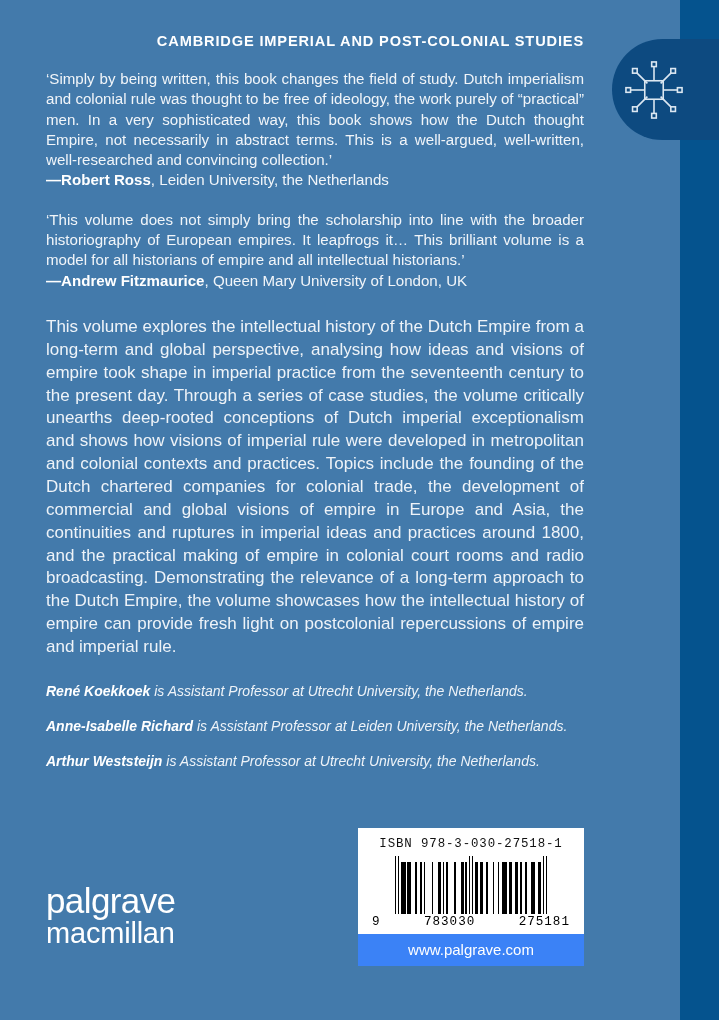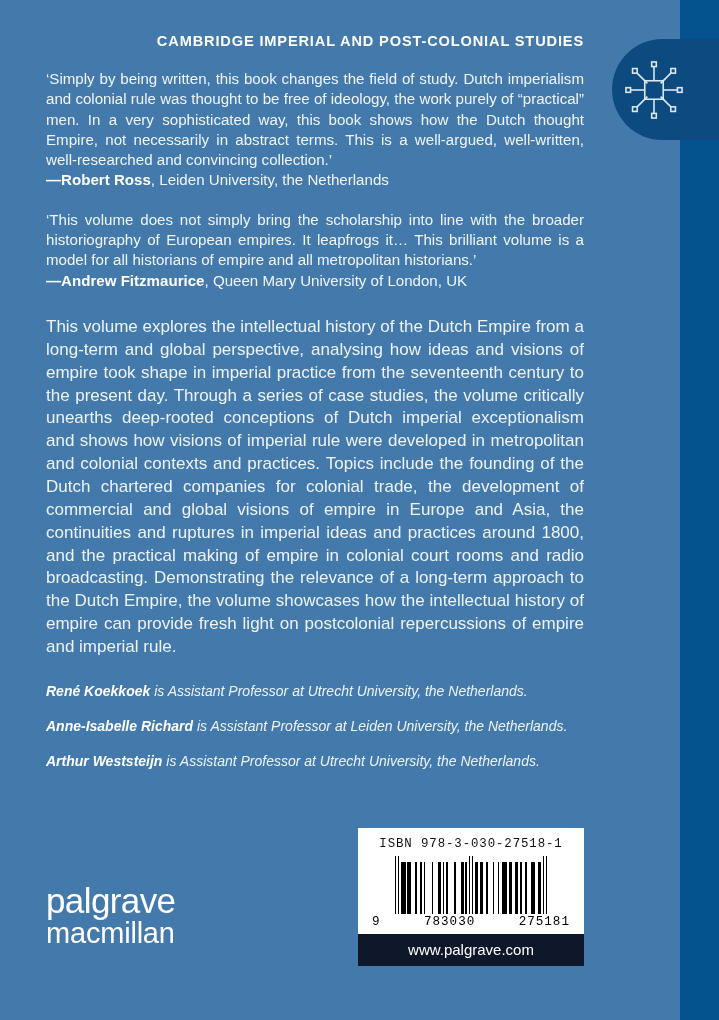--- a/index.html
+++ b/index.html
@@ -156,21 +156,21 @@
     display: flex;
     justify-content: space-between;
     font-family: "Liberation Mono", monospace;
     font-size: 12.6px;
     color: #000000;
     padding: 1px 2px 0 2px;
     letter-spacing: 1px;
   }
   .barcode-digits span { white-space: pre; }
   .palgrave-url {
-    background: #0f172a;
+    background: #3b82f6;
     color: #ffffff;
     text-align: center;
     font-size: 15px;
     padding: 7px 0 8px 0;
     width: 226px;
     box-sizing: border-box;
   }
 
   
   .pm-logo {
@@ -225,21 +225,21 @@
 <div class="content">
 
   <div class="series-title">CAMBRIDGE IMPERIAL AND POST-COLONIAL STUDIES</div>
 
   <div class="quote-block">
     <span class="qtext">‘Simply by being written, this book changes the field of study. Dutch imperialism and colonial rule was thought to be free of ideology, the work purely of “practical” men. In a very sophisticated way, this book shows how the Dutch thought Empire, not necessarily in abstract terms. This is a well-argued, well-written, well-researched and convincing collection.’</span>
     <span class="attrib"><span class="who">—Robert Ross</span><span>, Leiden University, the Netherlands</span></span>
   </div>
 
   <div class="quote-block second">
-    <span class="qtext">‘This volume does not simply bring the scholarship into line with the broader historiography of European empires. It leapfrogs it… This brilliant volume is a model for all historians of empire and all metropolitan historians.’</span>
+    <span class="qtext">‘This volume does not simply bring the scholarship into line with the broader historiography of European empires. It leapfrogs it… This brilliant volume is a model for all historians of empire and all intellectual historians.’</span>
     <span class="attrib"><span class="who">—Andrew Fitzmaurice</span><span>, Queen Mary University of London, UK</span></span>
   </div>
 
   <div class="blurb">This volume explores the intellectual history of the Dutch Empire from a long-term and global perspective, analysing how ideas and visions of empire took shape in imperial practice from the seventeenth century to the present day. Through a series of case studies, the volume critically unearths deep-rooted conceptions of Dutch imperial exceptionalism and shows how visions of imperial rule were developed in metropolitan and colonial contexts and practices. Topics include the founding of the Dutch chartered companies for colonial trade, the development of commercial and global visions of empire in Europe and Asia, the continuities and ruptures in imperial ideas and practices around 1800, and the practical making of empire in colonial court rooms and radio broadcasting. Demonstrating the relevance of a long-term approach to the Dutch Empire, the volume showcases how the intellectual history of empire can provide fresh light on postcolonial repercussions of empire and imperial rule.</div>
 
 
   <div class="editors">
     <div class="editor-line"><span class="ename">René Koekkoek</span><span> is Assistant Professor at Utrecht University, the Netherlands.</span></div>
     <div class="editor-line"><span class="ename">Anne-Isabelle Richard</span><span> is Assistant Professor at Leiden University, the Netherlands.</span></div>
     <div class="editor-line"><span class="ename">Arthur Weststeijn</span><span> is Assistant Professor at Utrecht University, the Netherlands.</span></div>

